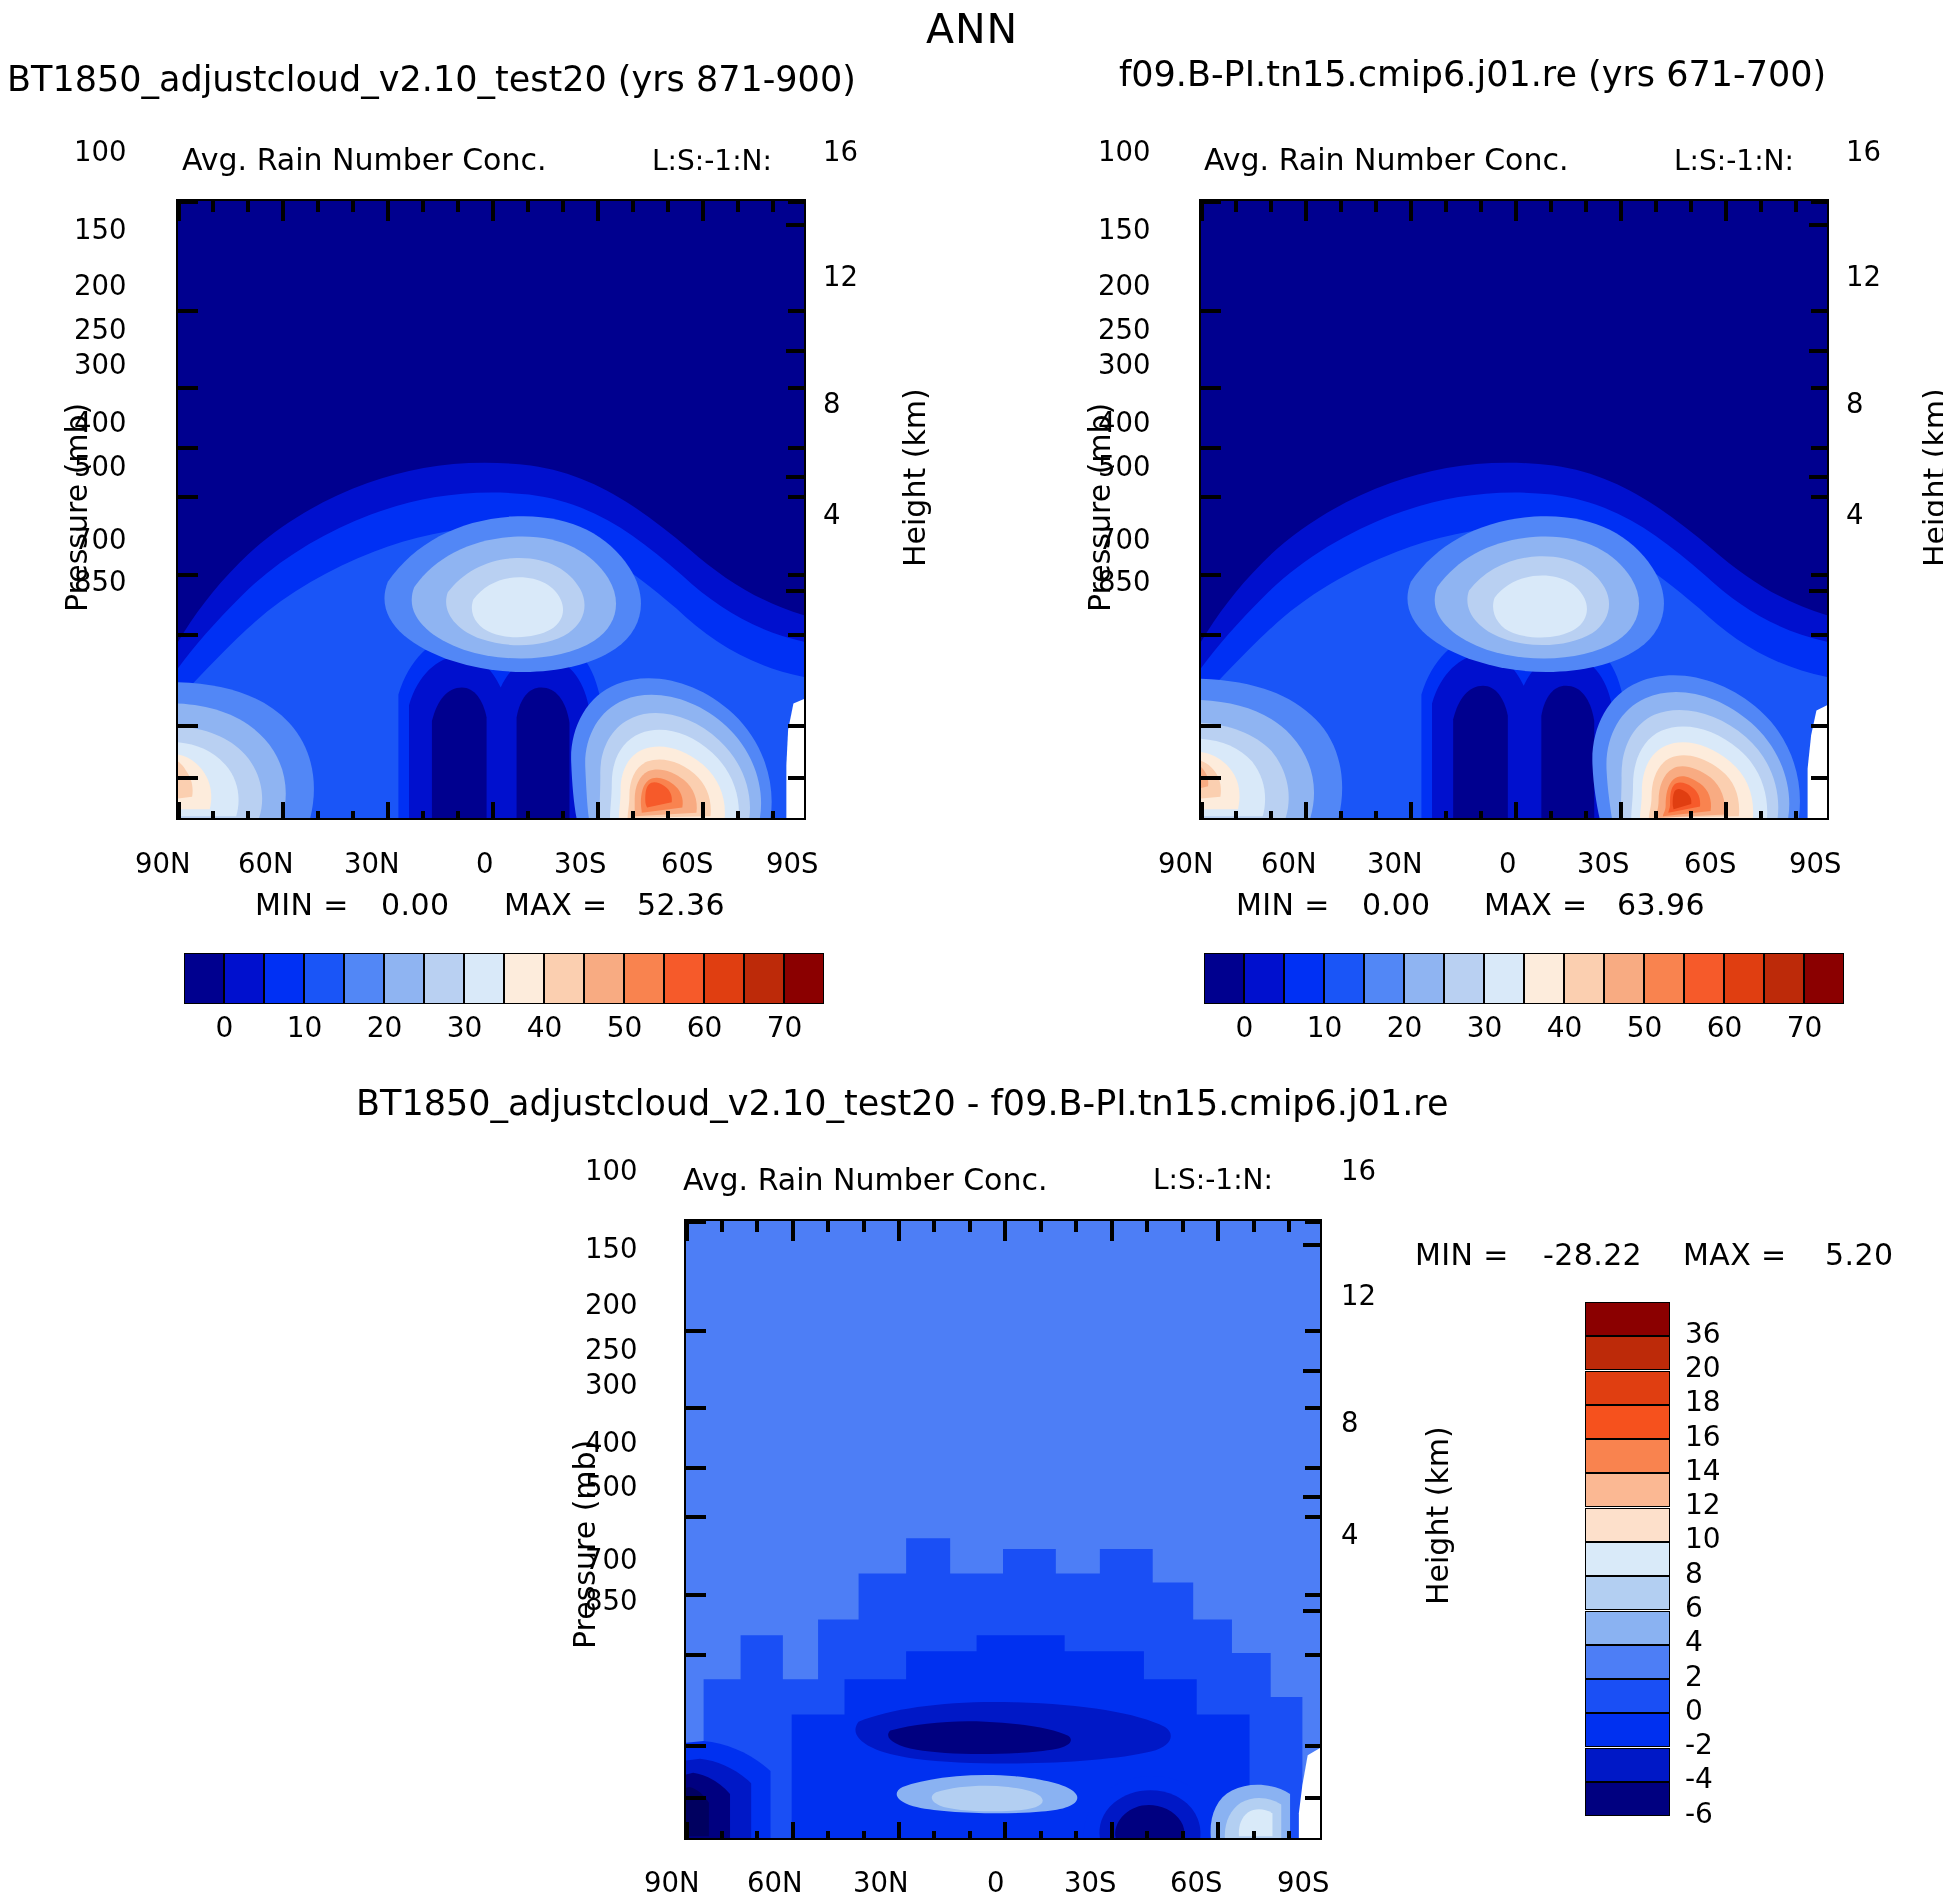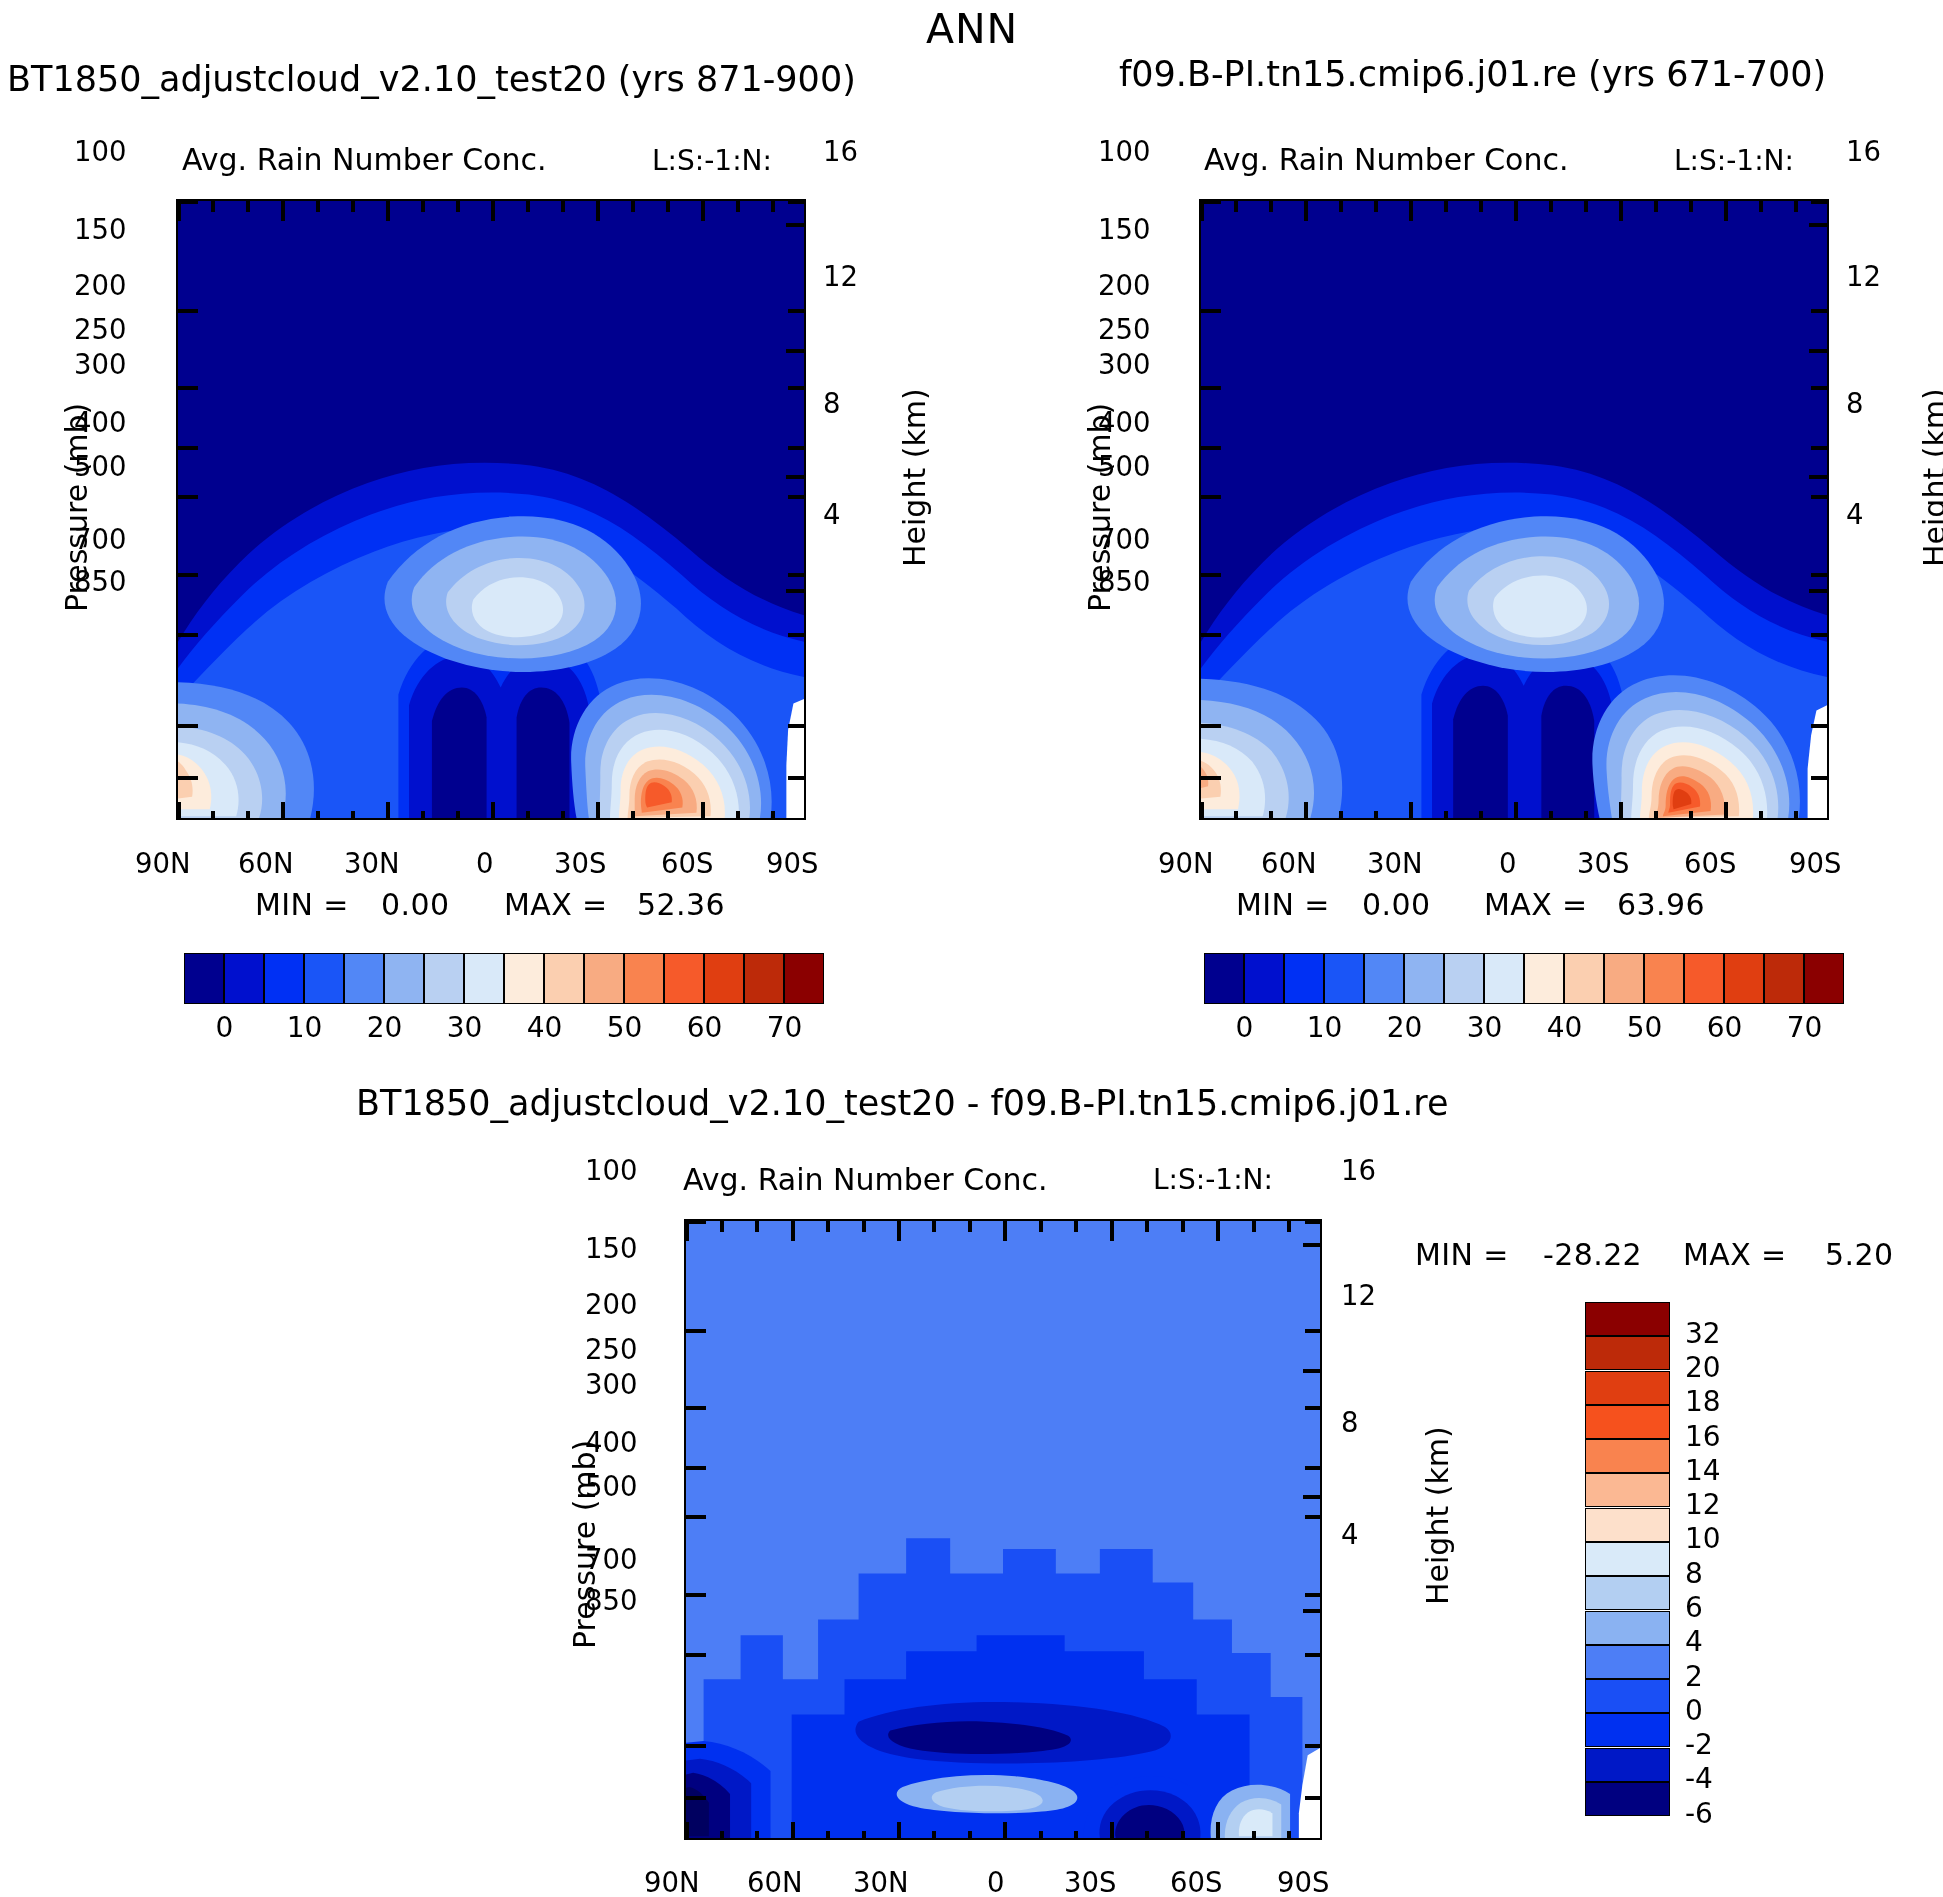--- a/index.html
+++ b/index.html
@@ -513,21 +513,21 @@
     <div class="vcbcell" style="left: 0px; top: 240px; width: 100%; height: 34px; background: rgb(217, 234, 249);"></div>
     <div class="vcbcell" style="left: 0px; top: 274px; width: 100%; height: 34px; background: rgb(179, 207, 242);"></div>
     <div class="vcbcell" style="left: 0px; top: 309px; width: 100%; height: 34px; background: rgb(138, 178, 242);"></div>
     <div class="vcbcell" style="left: 0px; top: 343px; width: 100%; height: 34px; background: rgb(77, 126, 246);"></div>
     <div class="vcbcell" style="left: 0px; top: 377px; width: 100%; height: 34px; background: rgb(26, 79, 245);"></div>
     <div class="vcbcell" style="left: 0px; top: 411px; width: 100%; height: 34px; background: rgb(0, 48, 240);"></div>
     <div class="vcbcell" style="left: 0px; top: 446px; width: 100%; height: 34px; background: rgb(0, 24, 198);"></div>
     <div class="vcbcell" style="left: 0px; top: 480px; width: 100%; height: 34px; background: rgb(0, 0, 128);"></div>
   </div>
 <div class="abs" id="cblab-diff" style="left:1676px;top:1302px;width:106px;height:514px;">
-    <div class="abs cblab" style="left: 8.9px; top: 14.8px;">32</div>
+    <div class="abs cblab" style="left: 8.9px; top: 14.8px;">36</div>
     <div class="abs cblab" style="left: 8.9px; top: 49px;">20</div>
     <div class="abs cblab" style="left: 8.9px; top: 83px;">18</div>
     <div class="abs cblab" style="left: 8.9px; top: 118px;">16</div>
     <div class="abs cblab" style="left: 8.9px; top: 152px;">14</div>
     <div class="abs cblab" style="left: 8.9px; top: 186px;">12</div>
     <div class="abs cblab" style="left: 8.9px; top: 220px;">10</div>
     <div class="abs cblab" style="left: 8.9px; top: 255px;">8</div>
     <div class="abs cblab" style="left: 8.9px; top: 289px;">6</div>
     <div class="abs cblab" style="left: 8.9px; top: 323px;">4</div>
     <div class="abs cblab" style="left: 8.9px; top: 358px;">2</div>

